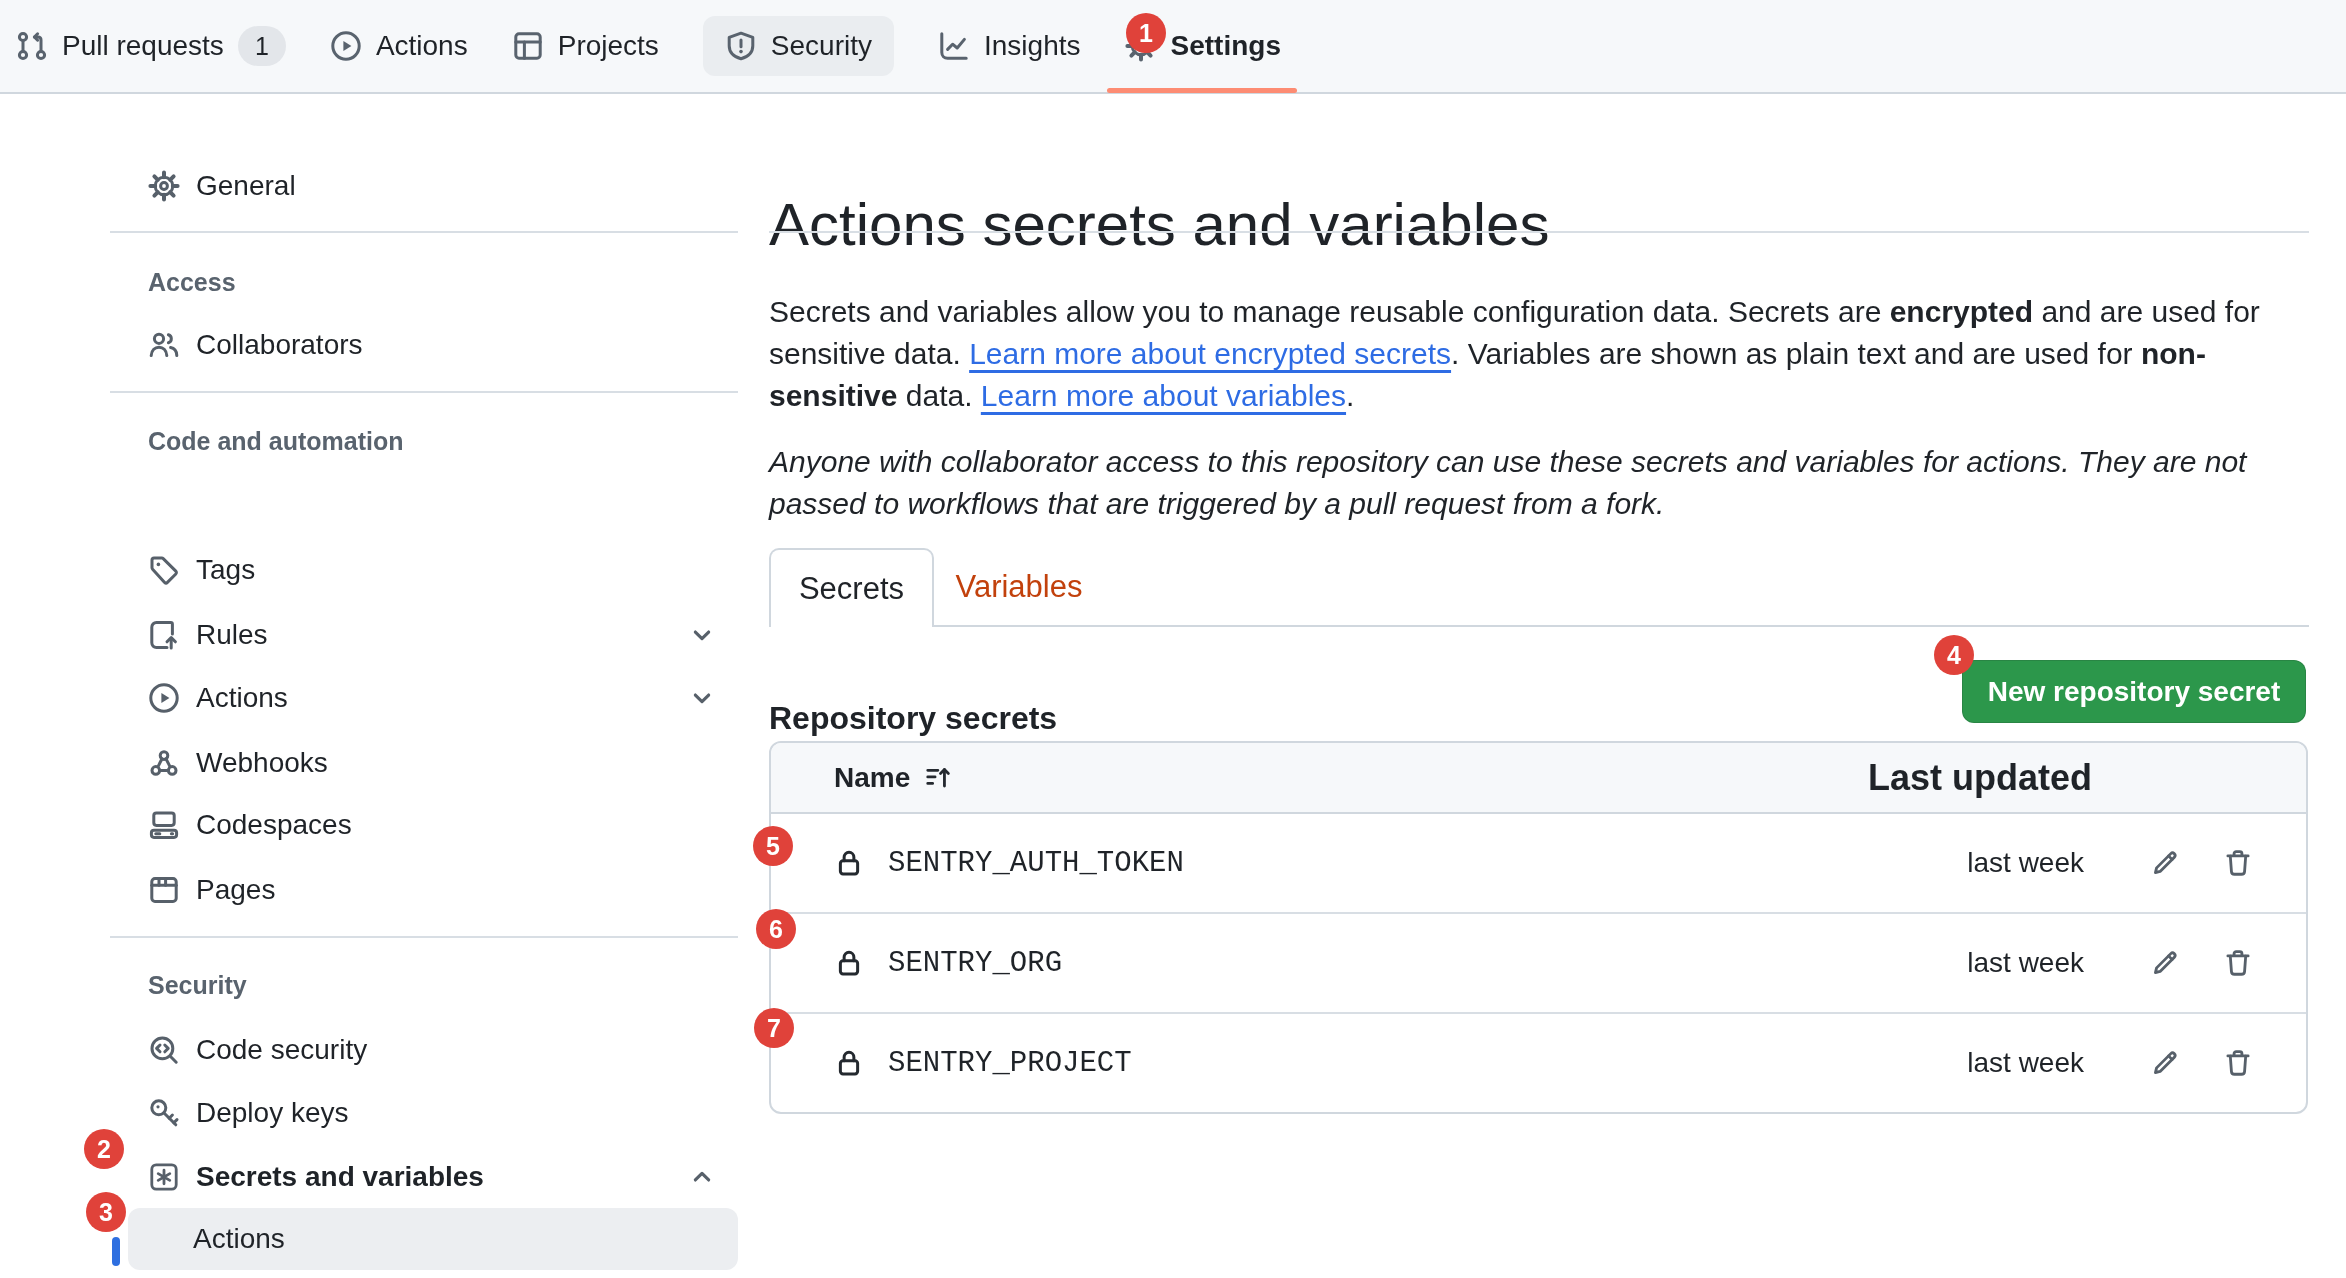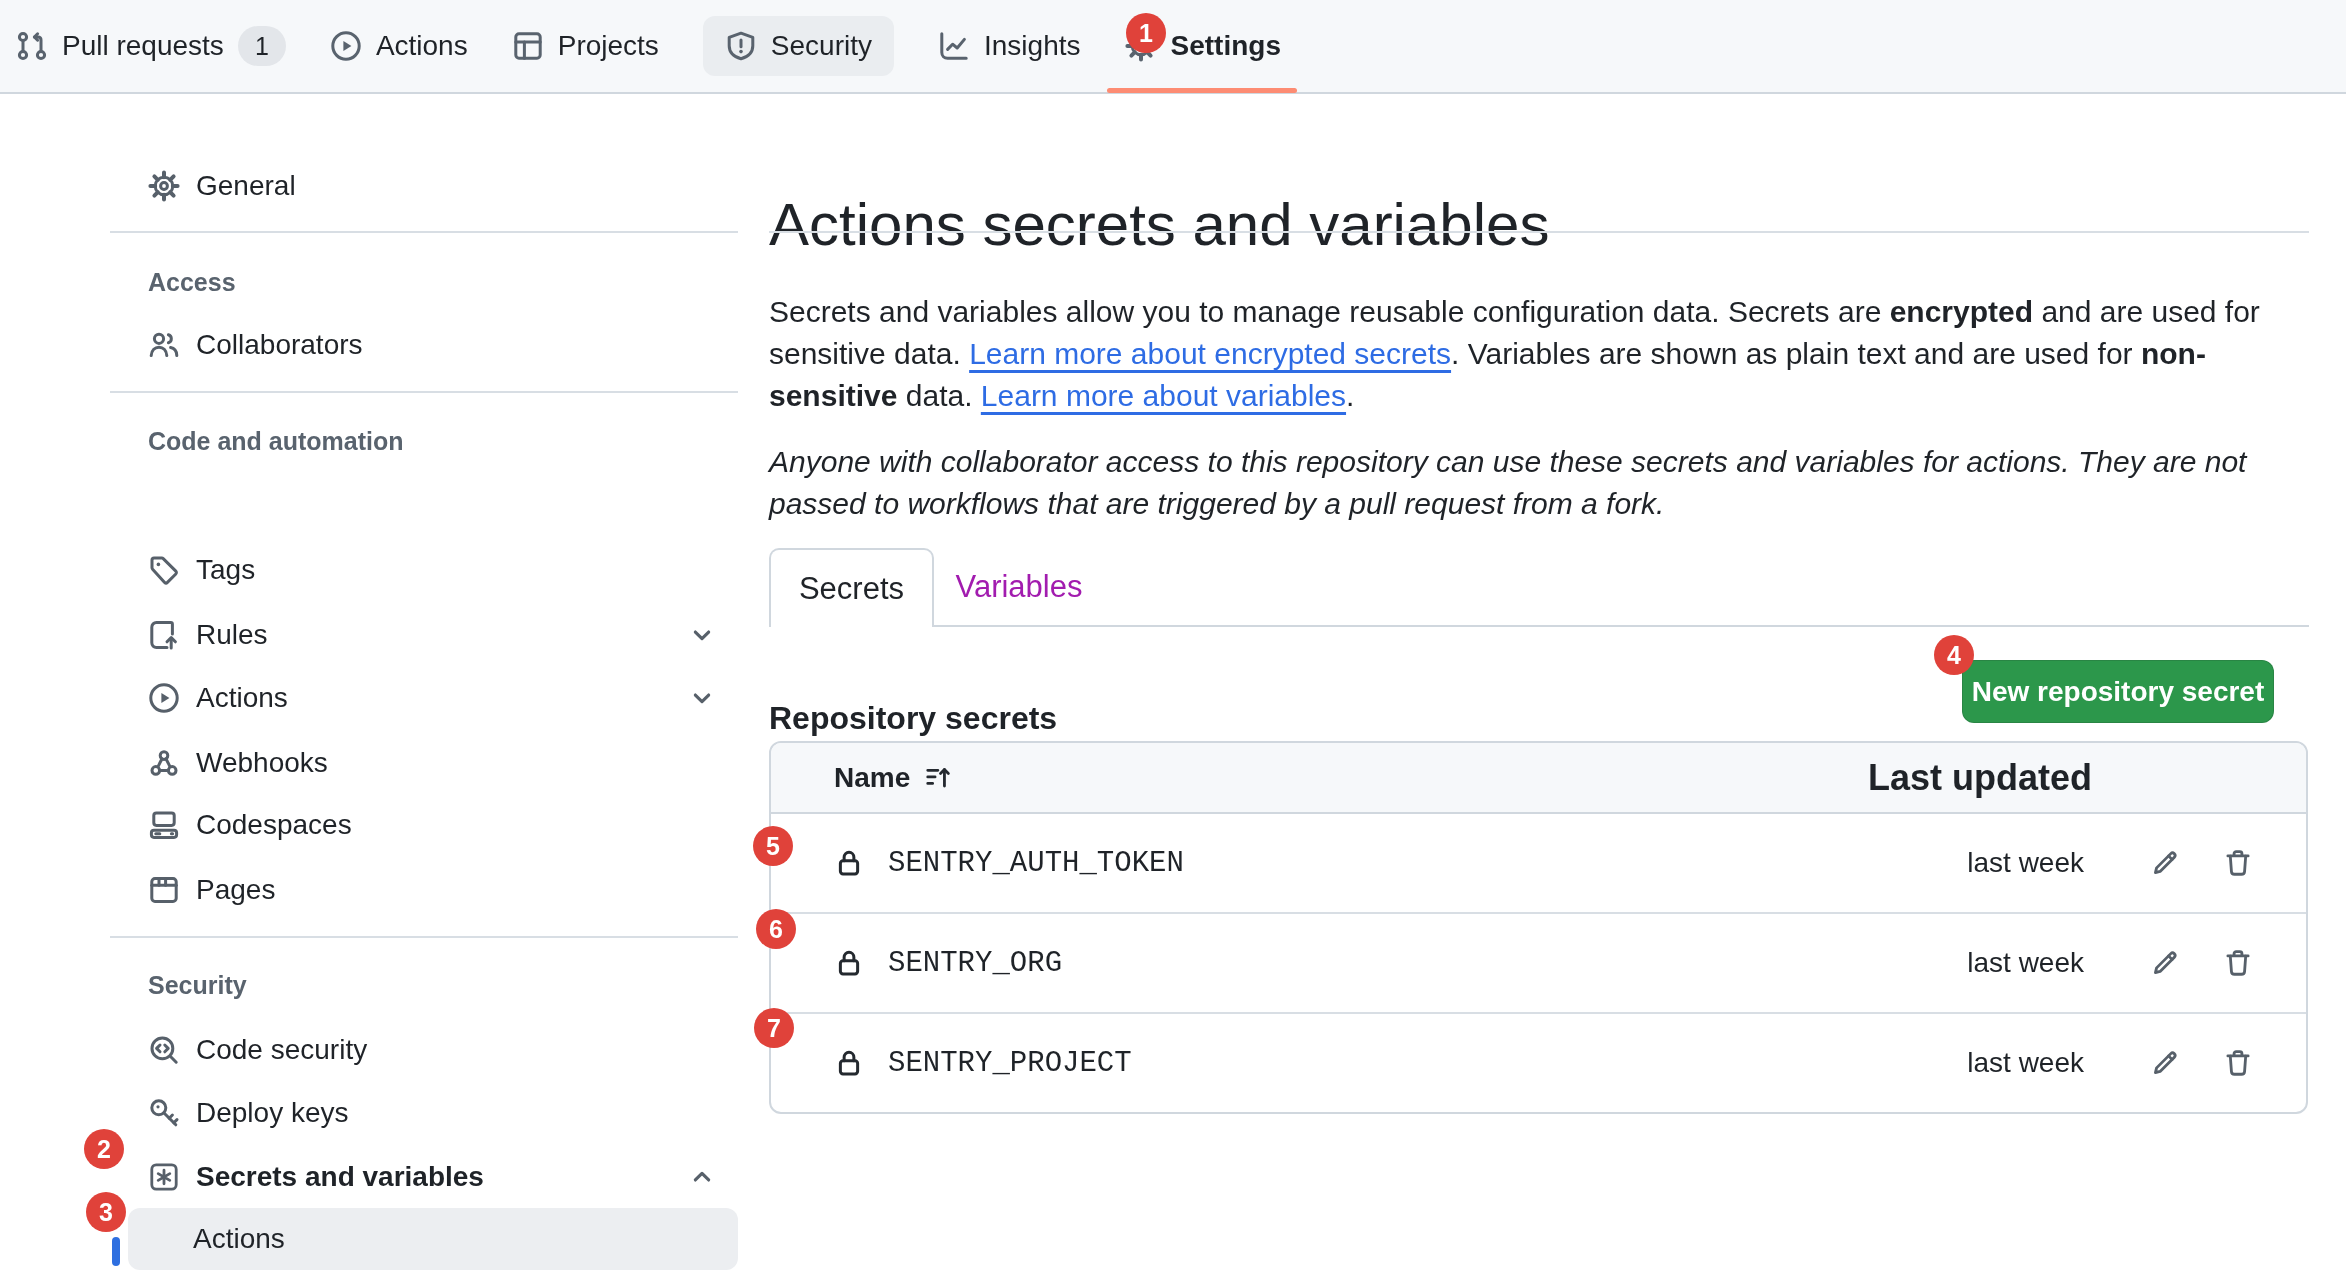--- a/index.html
+++ b/index.html
@@ -46,25 +46,25 @@
   .intro{top:261px;} .para2{top:411px;font-style:italic;}
   .bseg{font-weight:700;}
   a.link{color:#2e6ce4;text-decoration:underline;text-underline-offset:6px;cursor:pointer;}
 
   .tabnav{position:absolute;left:0;top:548px;width:1540px;height:77px;border-bottom:2px solid #d0d7de;}
   .tab-active{position:absolute;left:0;top:0;width:165px;height:79px;background:#fff;
               border:2px solid #d0d7de;border-bottom:none;border-radius:10px 10px 0 0;
               display:flex;align-items:center;justify-content:center;font-size:31px;color:#1f2328;
               box-sizing:border-box;z-index:2;cursor:pointer;}
   .tab-inactive{position:absolute;left:165px;top:0;width:170px;height:77px;display:flex;
-                align-items:center;justify-content:center;font-size:31px;color:#a21caf;cursor:pointer;}
+                align-items:center;justify-content:center;font-size:31px;color:#c2410c;cursor:pointer;}
 
   .repo-secrets{position:absolute;left:0;top:660px;height:63px;line-height:63px;
                 font-size:32px;font-weight:700;color:#1f2328;}
-  .new-secret-btn{position:absolute;left:1193px;top:660px;width:312px;height:63px;background:#2c974b;
+  .new-secret-btn{position:absolute;left:1193px;top:660px;width:344px;height:63px;background:#2c974b;
                   border:1px solid rgba(27,31,36,0.15);border-radius:12px;color:#fff;font-size:28px;
                   font-weight:700;display:flex;align-items:center;justify-content:center;
                   box-sizing:border-box;cursor:pointer;}
 
   .secrets-table{position:absolute;left:0;top:741px;width:1539px;border:2px solid #d0d7de;
                  border-radius:12px;background:#fff;overflow:hidden;box-sizing:border-box;}
   .thead{position:relative;height:69px;background:#f6f8fa;border-bottom:2px solid #d0d7de;}
   .hname{left:31px;font-size:28px;font-weight:700;color:#1f2328;}
   .hsort{left:121px;color:#24292f;cursor:pointer;}
   .hupdated{right:214px;font-size:36px;font-weight:700;color:#1f2328;}

